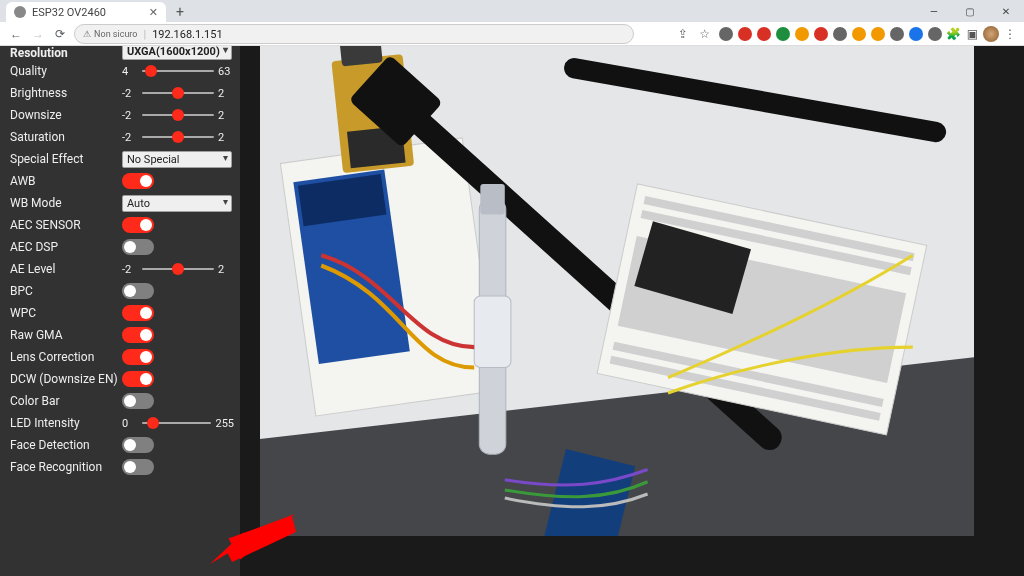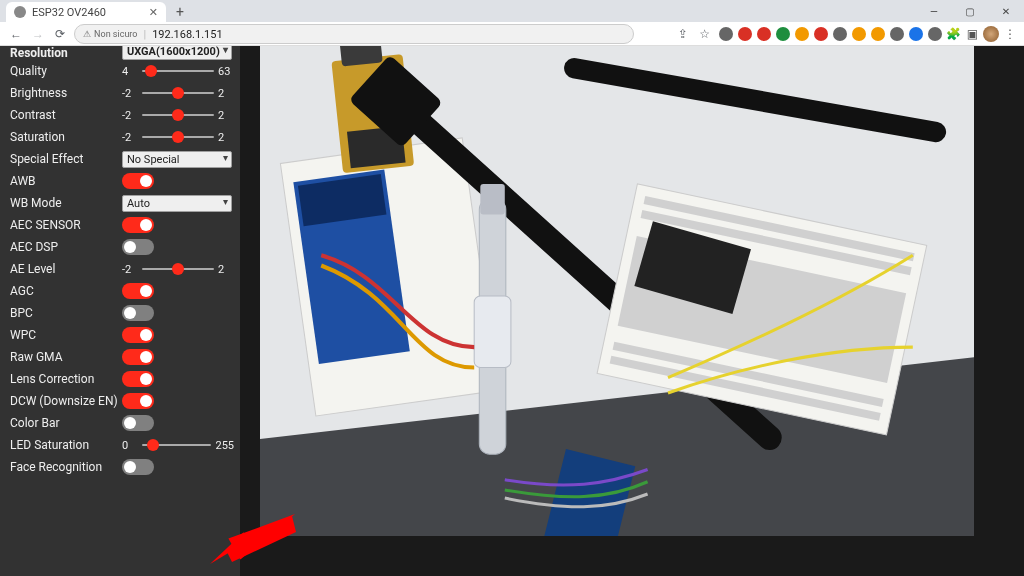--- a/index.html
+++ b/index.html
@@ -140,21 +140,21 @@
       <div class="ctl slider-wrap">
         <span class="min">-2</span>
         <div class="track">
             <div class="thumb" style="left:50%"></div>
           </div>
         <span class="max">2</span>
       </div>
     </div>
 
     <div class="row">
-      <div class="label">Contrast</div>
+      <div class="label">Downsize</div>
       <div class="ctl slider-wrap">
         <span class="min">-2</span>
         <div class="track">
             <div class="thumb" style="left:50%"></div>
           </div>
         <span class="max">2</span>
       </div>
     </div>
 
     <div class="row">
@@ -216,28 +216,20 @@
       <div class="label">AE Level</div>
       <div class="ctl slider-wrap">
         <span class="min">-2</span>
         <div class="track">
             <div class="thumb" style="left:50%"></div>
           </div>
         <span class="max">2</span>
       </div>
     </div>
 
-    <div class="row">
-      <div class="label">AGC</div>
-      <div class="ctl">
-          <div class="toggle on">
-            <div class="knob"></div>
-          </div>
-        </div>
-    </div>
 
 
     <div class="row">
       <div class="label">BPC</div>
       <div class="ctl">
           <div class="toggle off">
             <div class="knob"></div>
           </div>
         </div>
     </div>
@@ -276,30 +268,38 @@
     <div class="row">
       <div class="label">Color Bar</div>
       <div class="ctl">
           <div class="toggle off">
             <div class="knob"></div>
           </div>
         </div>
     </div>
 
     <div class="row">
-      <div class="label">LED Saturation</div>
+      <div class="label">LED Intensity</div>
       <div class="ctl slider-wrap">
         <span class="min">0</span>
         <div class="track">
             <div class="thumb" style="left:16%"></div>
           </div>
         <span class="max">255</span>
       </div>
     </div>
 
+    <div class="row">
+      <div class="label">Face Detection</div>
+      <div class="ctl">
+          <div class="toggle off">
+            <div class="knob"></div>
+          </div>
+        </div>
+    </div>
     <div class="row">
       <div class="label">Face Recognition</div>
       <div class="ctl">
           <div class="toggle off">
             <div class="knob"></div>
           </div>
         </div>
     </div>
 
   </div>

